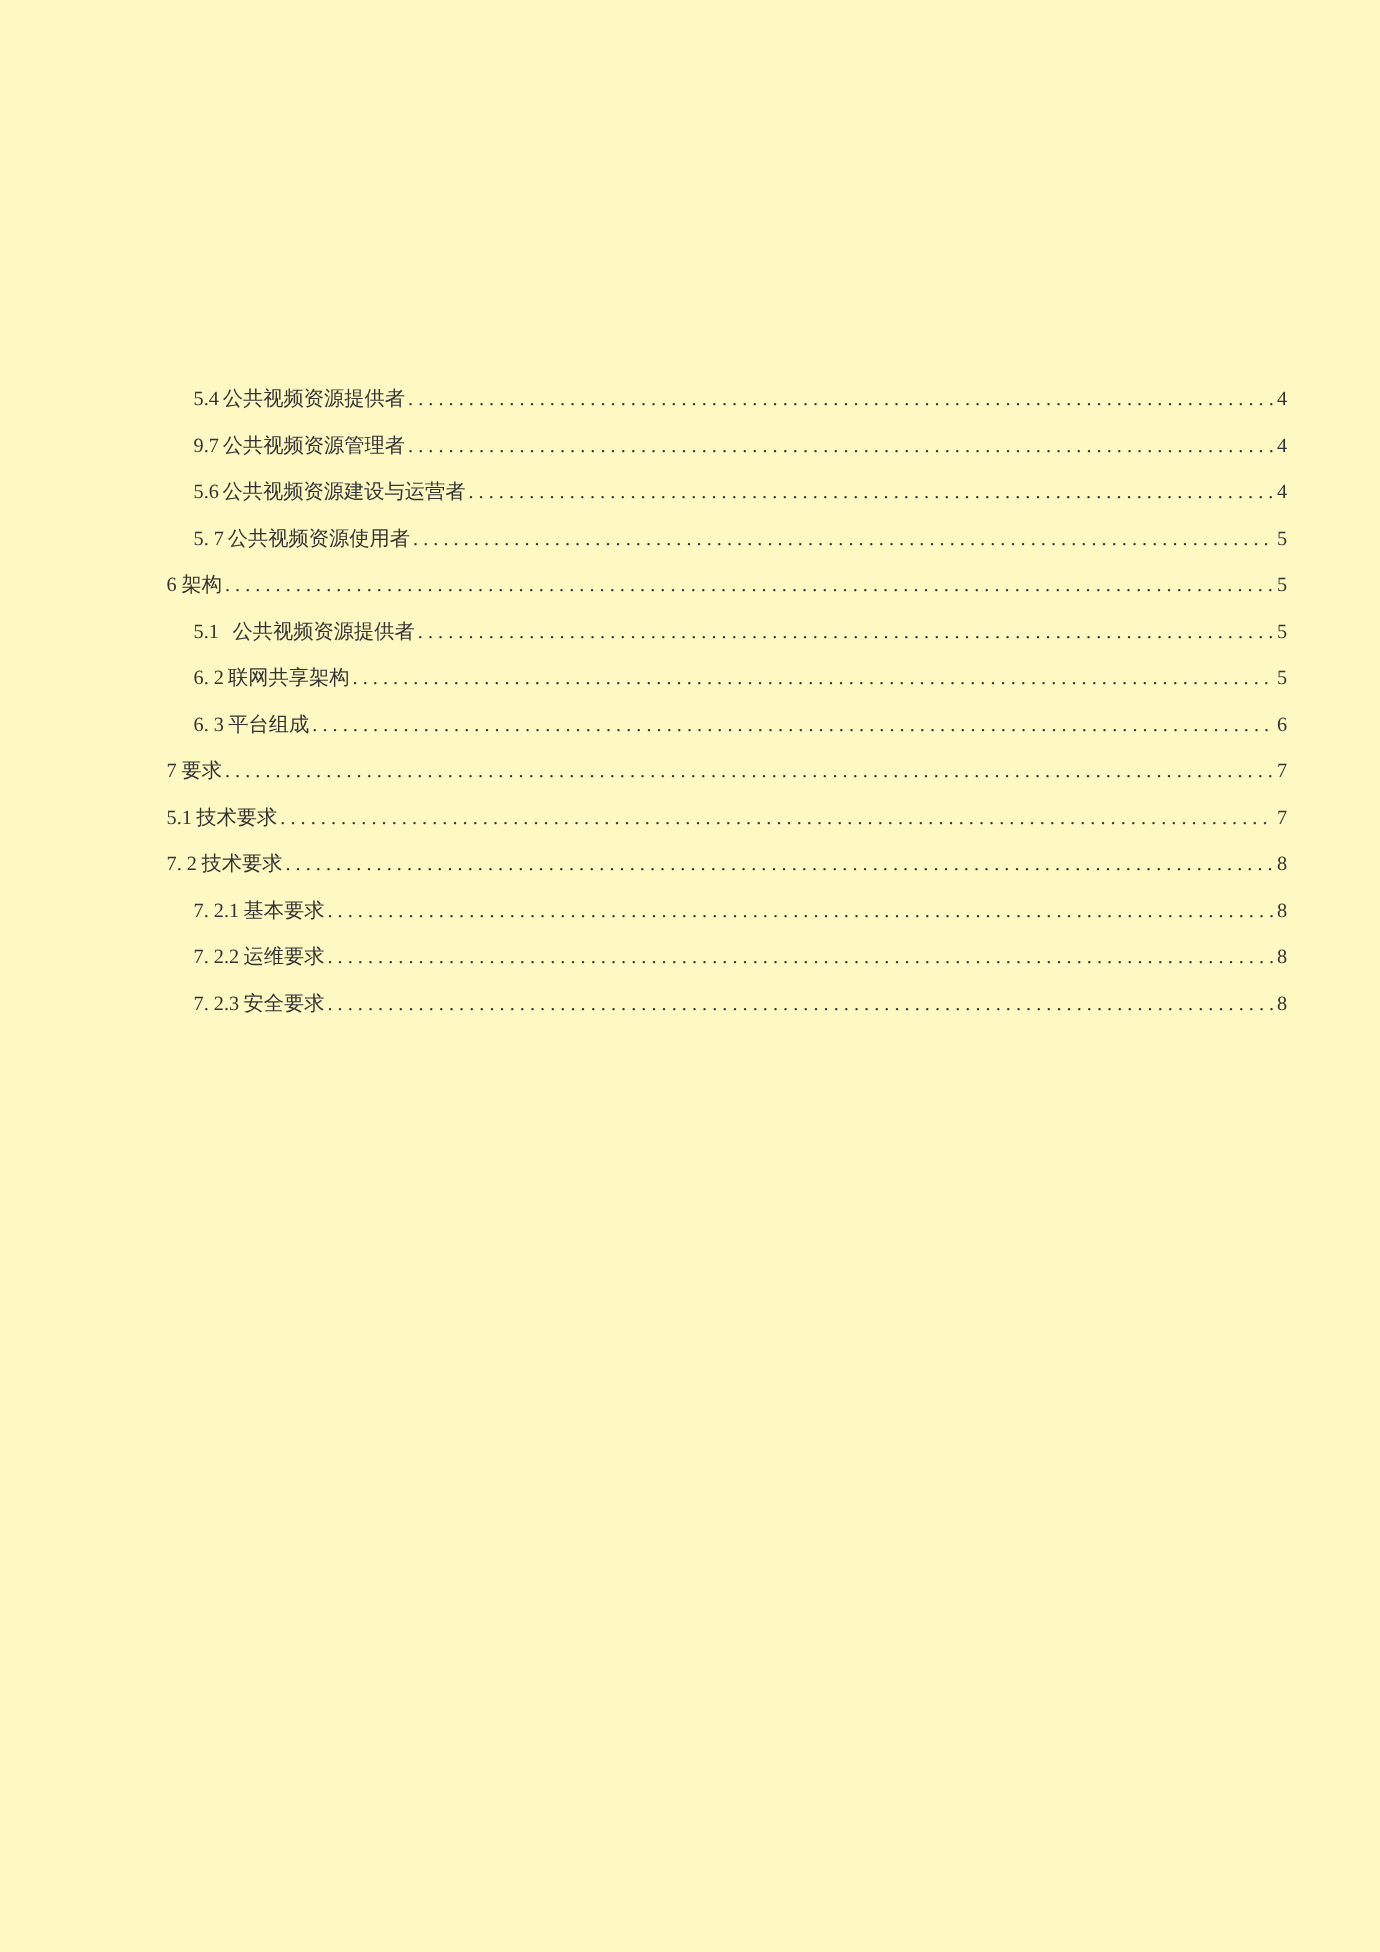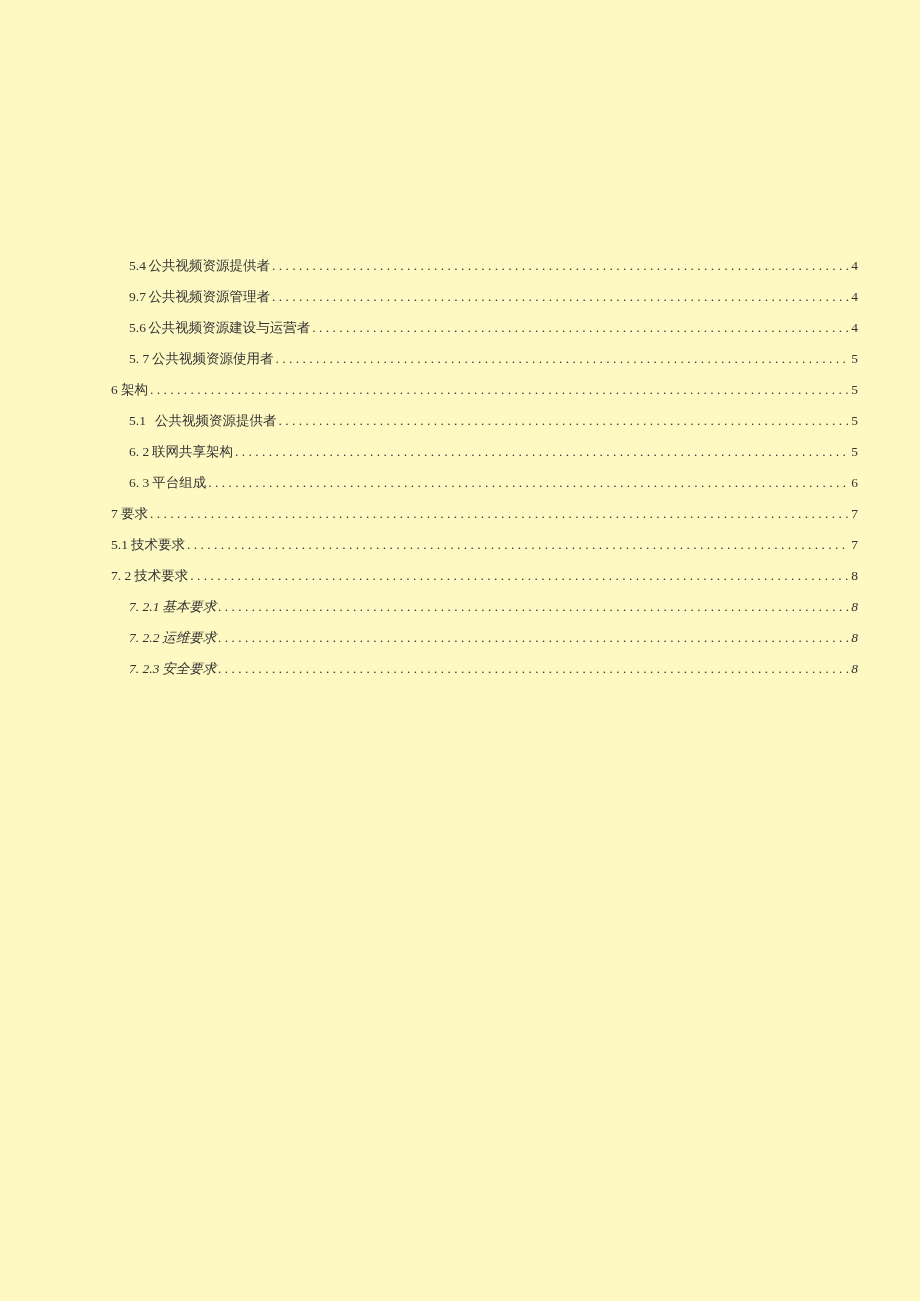--- a/index.html
+++ b/index.html
@@ -25,21 +25,21 @@
     right: 110px;
   }
   .toc-row {
     display: flex;
     align-items: baseline;
     white-space: nowrap;
     padding: 6.5px 0;
   }
   .indent-0 { padding-left: 0px; }
   .indent-1 { padding-left: 18px; }
-  .indent-2 { padding-left: 18px; font-style: italic; }
+  .indent-2 { padding-left: 18px; }
   .toc-num {
     flex: 0 0 auto;
   }
   .toc-title {
     flex: 0 0 auto;
     text-align: right;
   }
   .gap-wide { display:inline-block; width: 14px; }
   .gap-nar  { display:inline-block; width: 4px; }
   .dots {

